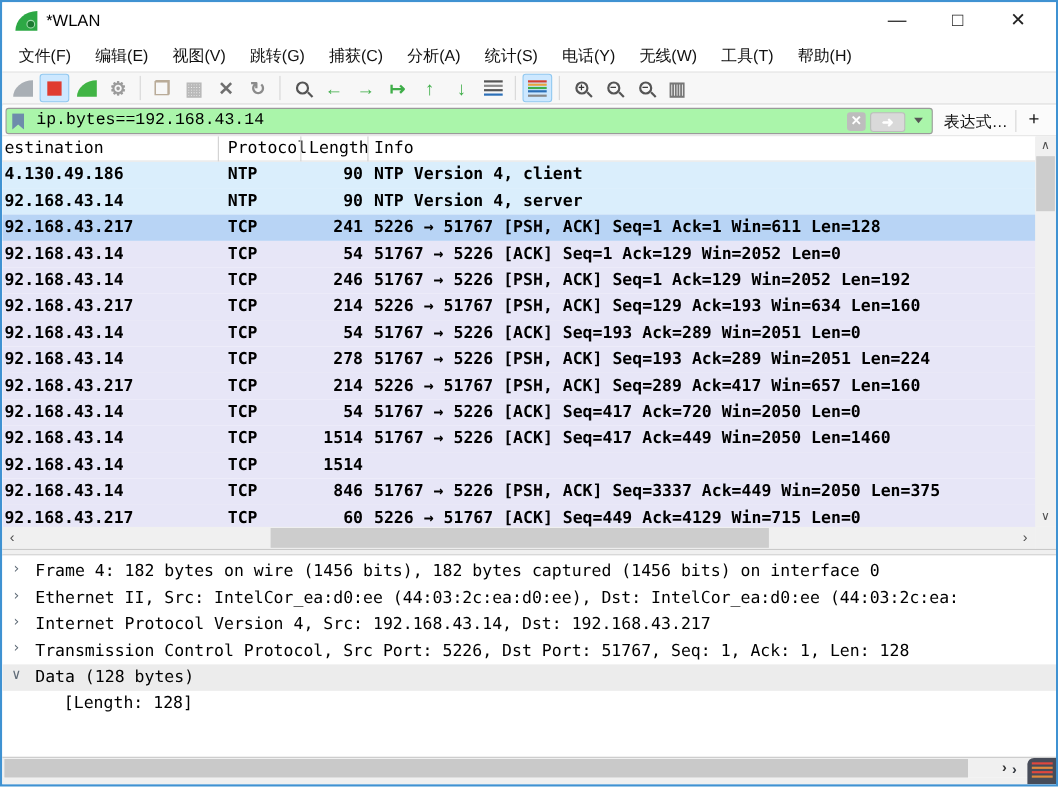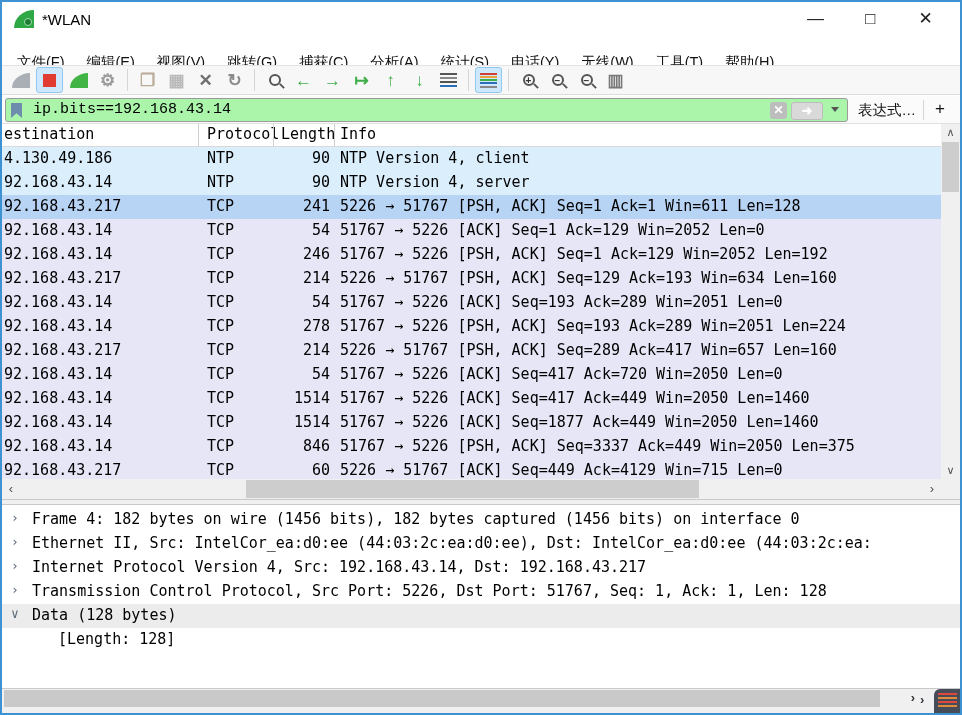--- a/index.html
+++ b/index.html
@@ -15,21 +15,21 @@
     background:#2da845; border-top-left-radius:100% 100%; }
   .app-icon .hub { position:absolute; right:2px; bottom:3px; width:8px; height:8px;
     border-radius:50%; background:#1c7a31; border:1px solid #9fdcab; }
   .title-text { position:absolute; left:40px; top:9px; font-size:15px; color:#000; }
   .winbtn { position:absolute; top:0; width:55px; height:36px; text-align:center;
     line-height:34px; font-size:17px; color:#222; }
   .winbtn.min { right:117px; } .winbtn.max { right:62px; } .winbtn.cls { right:7px; }
 
   
   .menubar { position:absolute; left:0; top:36px; width:958px; height:27px; background:#fff;
-    display:flex; align-items:center; padding-left:4px;margin-top:11px; }
+    display:flex; align-items:center; padding-left:4px; }
   .menu-item { padding:0 11px; font-size:14.5px; color:#111; line-height:27px; }
 
   
   .toolbar { position:absolute; left:0; top:63px; width:958px; height:30px; background:#f7f7f7;
     border-top:1px solid #e3e3e3; border-bottom:1px solid #dcdcdc;
     display:flex; align-items:center; padding-left:4px; }
   .tbtn { width:27px; height:26px; margin:0 1px; display:flex; align-items:center;
     justify-content:center; border-radius:3px; position:relative; }
   .tbtn.active { background:#cde8ff; border:1px solid #90c8f0; }
   .tsep { width:1px; height:22px; background:#d6d6d6; margin:0 5px; }
@@ -62,21 +62,21 @@
   .f-expr { position:absolute; left:856px; top:5px; font-size:14.5px; color:#111; }
   .f-sep2 { position:absolute; left:921px; top:4px; width:1px; height:20px; background:#d6d6d6; }
   .f-plus { position:absolute; left:933px; top:3px; font-size:17px; color:#111; }
 
   
   .mono { font-family:"DejaVu Sans Mono","Liberation Mono", monospace; }
   .phead { position:absolute; left:0; top:122px; width:940px; height:23px; background:#fff;
     border-bottom:1px solid #d9d9d9; font-size:15px; }
   .phead .hcell { position:absolute; top:1px; white-space:pre; color:#000; }
   .phead .hsep { position:absolute; top:0; width:1px; height:23px; background:#d0d0d0; }
-  .rows { position:absolute; left:0; top:145px; width:940px; height:332px; overflow:hidden; background:#fff; }
+  .rows { position:absolute; left:0; top:145px; width:940px; height:332px; overflow:hidden; background:#fff;font-weight:bold; }
   .prow { position:relative; width:940px; height:24px; font-size:15px; white-space:pre; }
   .prow span { position:absolute; top:2px; }
   .c-dest { left:2px; } .c-proto { left:205px; }
   .c-len  { left:266px; width:62px; text-align:right; } .c-info { left:338px; }
 
   
   .vscroll { position:absolute; left:939px; top:122px; width:19px; height:355px; background:#f0f0f0; }
   .vs-up, .vs-down { position:absolute; left:0; width:19px; height:17px; color:#505050;
     font-size:11px; text-align:center; line-height:17px; }
   .vs-up { top:0; } .vs-down { bottom:0; }
@@ -213,21 +213,21 @@
         <div class="mag">−</div>
       </div>
       <div class="tbtn">
         <span class="tglyph" style="color: rgb(119, 119, 119);">▥</span>
       </div>
     </div>
 
   <div class="filterbar">
     <div class="filter-input">
       <span class="f-bookmark"></span>
-      <span class="f-text">ip.bits==192.168.43.14</span>
+      <span class="f-text">ip.bytes==192.168.43.14</span>
       <span class="f-clear">✕</span>
       <span class="f-apply">➜</span>
       <span class="f-caret"></span>
     </div>
     <span class="f-expr">表达式…</span>
     <span class="f-sep2"></span>
     <span class="f-plus">+</span>
   </div>
 
   <div class="phead mono" id="phead">
@@ -244,21 +244,21 @@
       <div class="prow" style="background: rgb(218, 238, 252);"><span class="c-dest">92.168.43.14</span><span class="c-proto">NTP</span><span class="c-len">90</span><span class="c-info">NTP Version 4, server</span></div>
       <div class="prow" style="background: rgb(184, 212, 245);"><span class="c-dest">92.168.43.217</span><span class="c-proto">TCP</span><span class="c-len">241</span><span class="c-info">5226 → 51767 [PSH, ACK] Seq=1 Ack=1 Win=611 Len=128</span></div>
       <div class="prow" style="background: rgb(231, 230, 247);"><span class="c-dest">92.168.43.14</span><span class="c-proto">TCP</span><span class="c-len">54</span><span class="c-info">51767 → 5226 [ACK] Seq=1 Ack=129 Win=2052 Len=0</span></div>
       <div class="prow" style="background: rgb(231, 230, 247);"><span class="c-dest">92.168.43.14</span><span class="c-proto">TCP</span><span class="c-len">246</span><span class="c-info">51767 → 5226 [PSH, ACK] Seq=1 Ack=129 Win=2052 Len=192</span></div>
       <div class="prow" style="background: rgb(231, 230, 247);"><span class="c-dest">92.168.43.217</span><span class="c-proto">TCP</span><span class="c-len">214</span><span class="c-info">5226 → 51767 [PSH, ACK] Seq=129 Ack=193 Win=634 Len=160</span></div>
       <div class="prow" style="background: rgb(231, 230, 247);"><span class="c-dest">92.168.43.14</span><span class="c-proto">TCP</span><span class="c-len">54</span><span class="c-info">51767 → 5226 [ACK] Seq=193 Ack=289 Win=2051 Len=0</span></div>
       <div class="prow" style="background: rgb(231, 230, 247);"><span class="c-dest">92.168.43.14</span><span class="c-proto">TCP</span><span class="c-len">278</span><span class="c-info">51767 → 5226 [PSH, ACK] Seq=193 Ack=289 Win=2051 Len=224</span></div>
       <div class="prow" style="background: rgb(231, 230, 247);"><span class="c-dest">92.168.43.217</span><span class="c-proto">TCP</span><span class="c-len">214</span><span class="c-info">5226 → 51767 [PSH, ACK] Seq=289 Ack=417 Win=657 Len=160</span></div>
       <div class="prow" style="background: rgb(231, 230, 247);"><span class="c-dest">92.168.43.14</span><span class="c-proto">TCP</span><span class="c-len">54</span><span class="c-info">51767 → 5226 [ACK] Seq=417 Ack=720 Win=2050 Len=0</span></div>
       <div class="prow" style="background: rgb(231, 230, 247);"><span class="c-dest">92.168.43.14</span><span class="c-proto">TCP</span><span class="c-len">1514</span><span class="c-info">51767 → 5226 [ACK] Seq=417 Ack=449 Win=2050 Len=1460</span></div>
-      <div class="prow" style="background: rgb(231, 230, 247);"><span class="c-dest">92.168.43.14</span><span class="c-proto">TCP</span><span class="c-len">1514</span><span class="c-info">51767 → 5226 [ACK] Seq=1877 Ack=449 Win=2050 Len=1460</span></div>
+      <div class="prow" style="background: rgb(231, 230, 247);"><span class="c-dest">92.168.43.14</span><span class="c-proto">TCP</span><span class="c-len">1514</span></div>
       <div class="prow" style="background: rgb(231, 230, 247);"><span class="c-dest">92.168.43.14</span><span class="c-proto">TCP</span><span class="c-len">846</span><span class="c-info">51767 → 5226 [PSH, ACK] Seq=3337 Ack=449 Win=2050 Len=375</span></div>
       <div class="prow" style="background: rgb(231, 230, 247);"><span class="c-dest">92.168.43.217</span><span class="c-proto">TCP</span><span class="c-len">60</span><span class="c-info">5226 → 51767 [ACK] Seq=449 Ack=4129 Win=715 Len=0</span></div>
     </div>
 
   <div class="vscroll">
     <div class="vs-up">∧</div>
     <div class="vs-thumb"></div>
     <div class="vs-down">∨</div>
   </div>
   <div class="hscroll">

